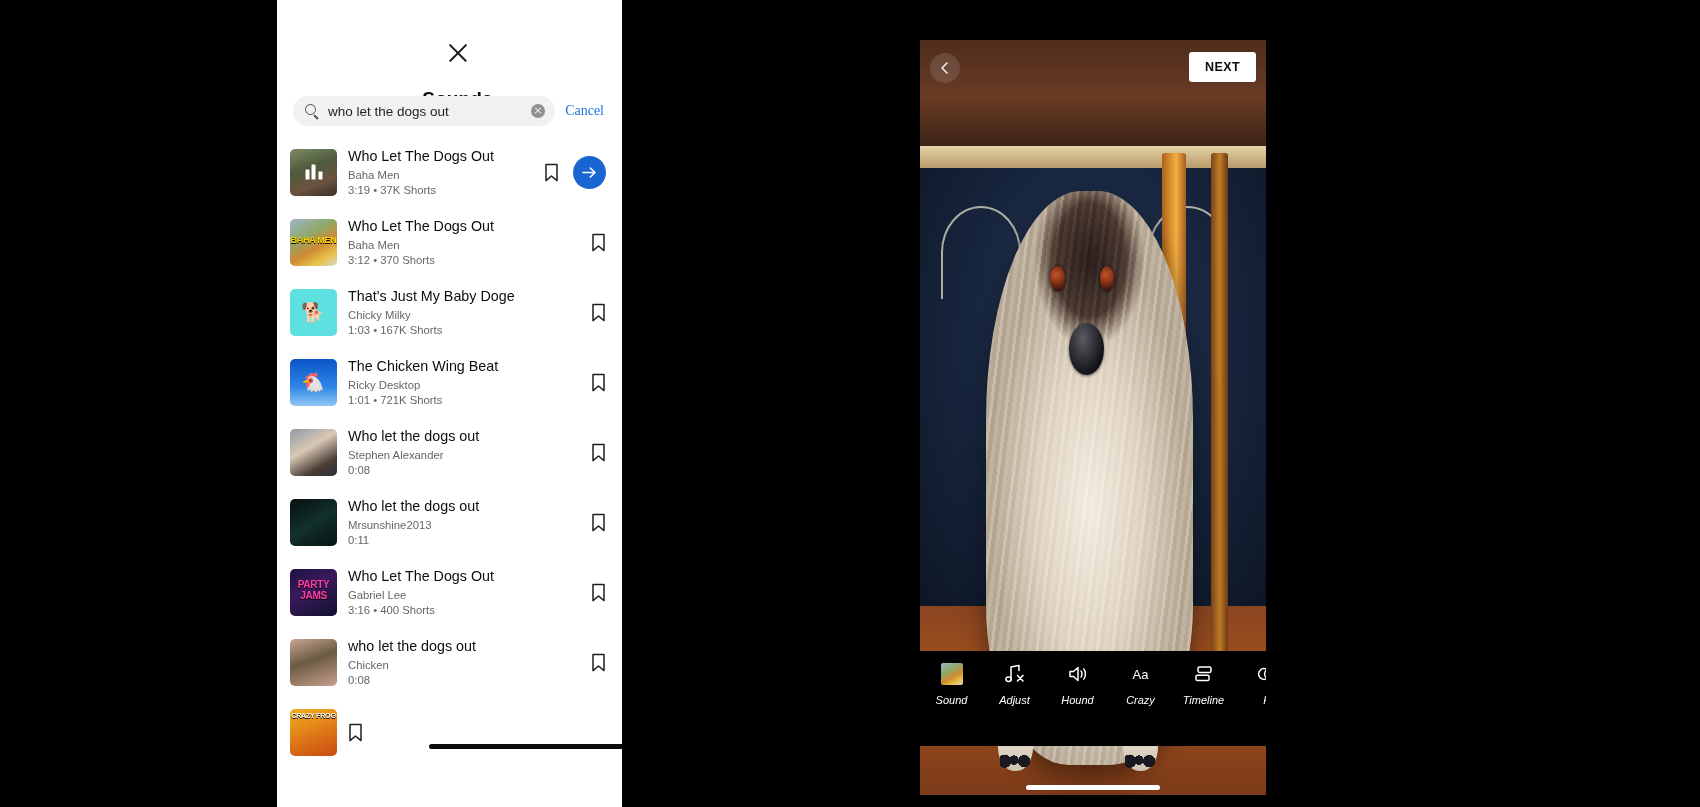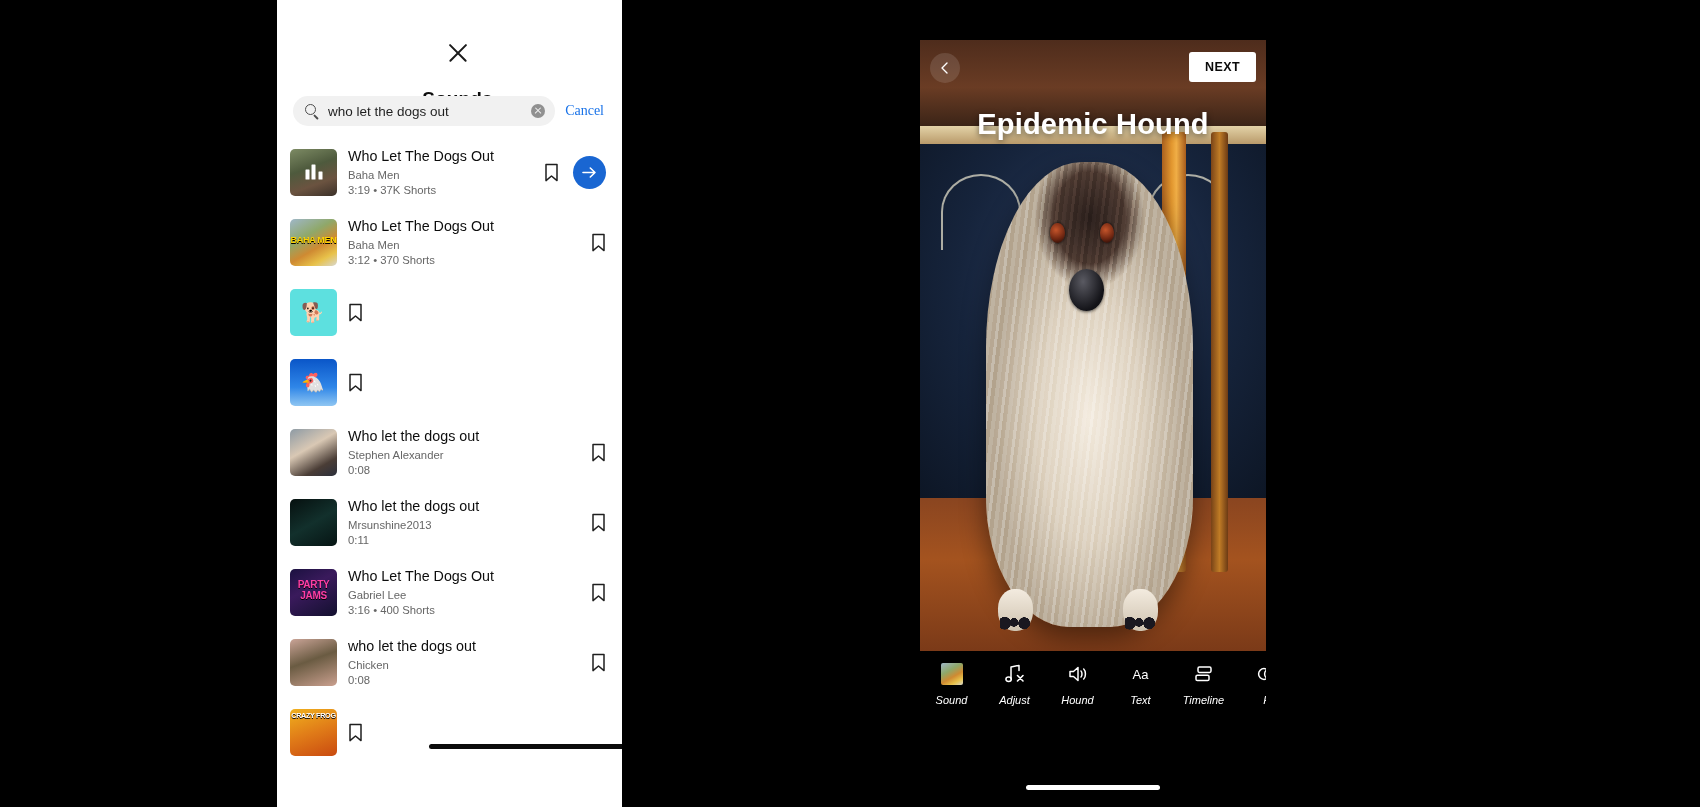--- a/index.html
+++ b/index.html
@@ -130,21 +130,21 @@
     position:absolute;left:152px;top:14px;width:196px;height:5px;
     background:#0b0b0b;border-radius:3px;
   }
 
   
   #right-phone{
     position:absolute;left:920px;top:0;width:346px;height:807px;
     background:#000;overflow:hidden;
   }
   #video-frame{
-    position:absolute;left:0;top:40px;width:346px;height:611px;
+    position:absolute;left:0;top:40px;width:346px;height:755px;
     overflow:hidden;
     background:
       linear-gradient(180deg,#4a2b1d 0%,#5e3622 8%,#3a2418 12%,#2a1c14 13%,#1d2a3e 14%,#142033 38%,#2a1a12 62%,#7a3f1e 64%,#8d4a22 100%);
   }
   
   .scene-wood-top{position:absolute;left:0;top:0;width:100%;height:14%;
     background:linear-gradient(180deg,#4e2c1c 0%,#6a3c24 55%,#3b2417 100%);}
   .scene-shelf{position:absolute;left:0;top:14%;width:100%;height:3%;
     background:linear-gradient(180deg,#e3d3a8 0%,#b99a6a 100%);}
   .scene-backdrop{position:absolute;left:0;top:17%;width:100%;height:58%;
@@ -289,29 +289,39 @@
         <div class="row-actions">
           <span class="bookmark"><svg width="15" height="19" viewBox="0 0 15 19" aria-hidden="true">
               <path d="M2 1.4h11v16.2l-5.5-4.6L2 17.6z" fill="none" stroke="#1f1f1f" stroke-width="1.5" stroke-linejoin="round"></path>
             </svg></span>
         </div>
       </div>
       <div class="sound-row">
         <div class="thumb art-babydoge">
           <div class="glyph-center">🐕</div>
         </div>
+        <div class="meta">
+          <div class="s-title">That’s Just My Baby Doge</div>
+          <div class="s-artist">Chicky Milky</div>
+          <div class="s-stats">1:03  •  167K Shorts</div>
+        </div>
         <div class="row-actions">
           <span class="bookmark"><svg width="15" height="19" viewBox="0 0 15 19" aria-hidden="true">
               <path d="M2 1.4h11v16.2l-5.5-4.6L2 17.6z" fill="none" stroke="#1f1f1f" stroke-width="1.5" stroke-linejoin="round"></path>
             </svg></span>
         </div>
       </div>
       <div class="sound-row">
         <div class="thumb art-chickenwing">
           <div class="glyph-center">🐔</div>
+        </div>
+        <div class="meta">
+          <div class="s-title">The Chicken Wing Beat</div>
+          <div class="s-artist">Ricky Desktop</div>
+          <div class="s-stats">1:01  •  721K Shorts</div>
         </div>
         <div class="row-actions">
           <span class="bookmark"><svg width="15" height="19" viewBox="0 0 15 19" aria-hidden="true">
               <path d="M2 1.4h11v16.2l-5.5-4.6L2 17.6z" fill="none" stroke="#1f1f1f" stroke-width="1.5" stroke-linejoin="round"></path>
             </svg></span>
         </div>
       </div>
       <div class="sound-row">
         <div class="thumb art-stephen"></div>
         <div class="meta">
@@ -411,21 +421,20 @@
     <div class="video-top-bar">
       <div class="back-circle">
         <svg width="12" height="12" viewBox="0 0 12 12" aria-hidden="true">
           <path d="M8 1 L3 6 L8 11" fill="none" stroke="#ffffff" stroke-width="1.4" stroke-linecap="round" stroke-linejoin="round"></path>
         </svg>
       </div>
     </div>
 
     <div class="next-btn">NEXT</div>
 
-    <div class="video-caption">Epidemic Hound</div>
   </div>
 
   <div id="editor-toolbar">
       <div class="tool">
         <div class="tool-icon">
           <div class="tool-thumb"></div>
         </div>
         <div class="tool-label">Sound</div>
       </div>
       <div class="tool">
@@ -442,21 +451,21 @@
         <div class="tool-icon">
           <svg width="22" height="20" viewBox="0 0 22 20" aria-hidden="true">
             <path d="M3 7.5h3.5L11 3.5v13L6.5 12.5H3z" fill="none" stroke="#fff" stroke-width="1.5" stroke-linejoin="round"></path>
             <path d="M14 7c1.3 1.1 1.3 4.9 0 6M16.7 5c2.3 2 2.3 8 0 10" fill="none" stroke="#fff" stroke-width="1.5" stroke-linecap="round"></path>
           </svg>
         </div>
         <div class="tool-label">Hound</div>
       </div>
       <div class="tool">
         <div class="tool-icon" style="font-size: 13px;">Aa</div>
-        <div class="tool-label">Text</div>
+        <div class="tool-label">Crazy</div>
       </div>
       <div class="tool">
         <div class="tool-icon">
           <svg width="22" height="20" viewBox="0 0 22 20" aria-hidden="true">
             <rect x="5" y="3" width="13" height="5.4" rx="1.4" fill="none" stroke="#fff" stroke-width="1.5"></rect>
             <rect x="3" y="11.2" width="13" height="5.4" rx="1.4" fill="none" stroke="#fff" stroke-width="1.5"></rect>
           </svg>
         </div>
         <div class="tool-label">Timeline</div>
       </div>

